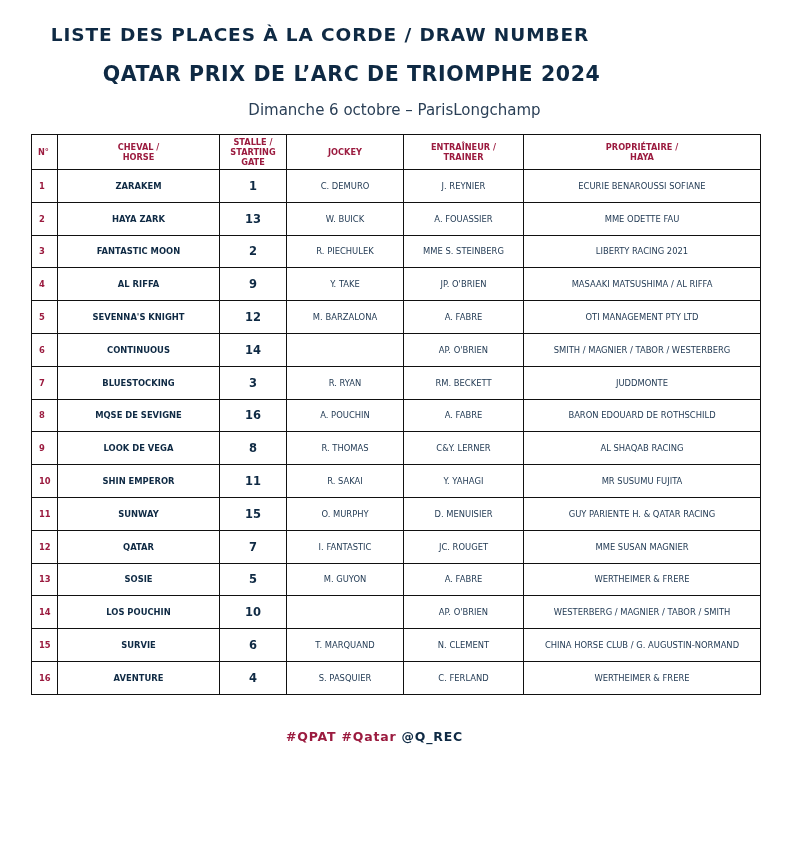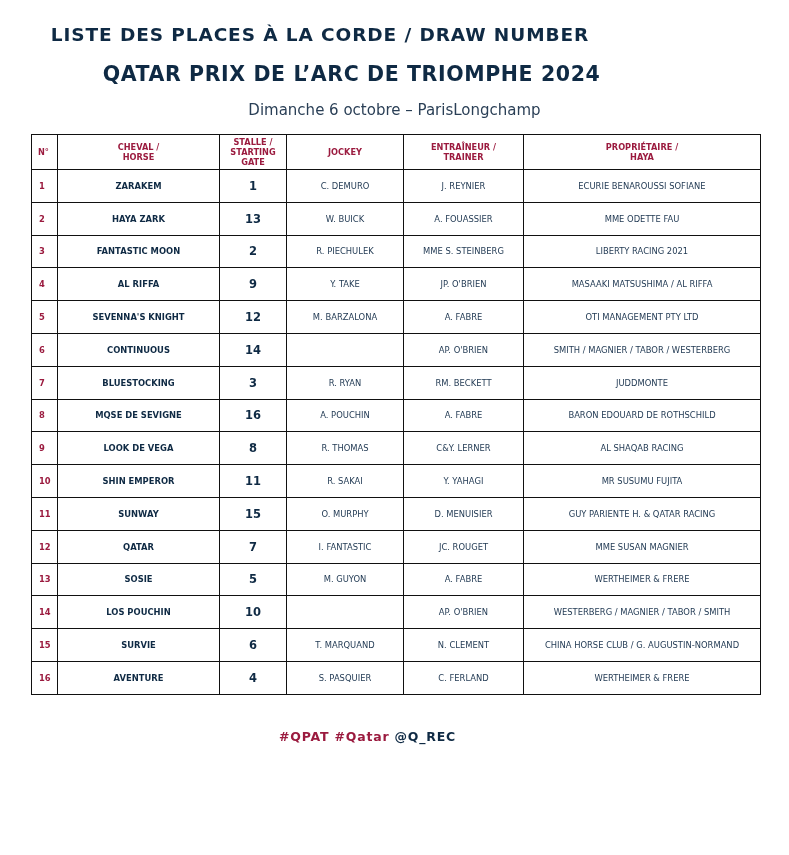--- a/index.html
+++ b/index.html
@@ -96,21 +96,21 @@
     color: #0f2a44 !important;
   }
   td.gate {
     font-weight: bold;
     font-size: 11.5px !important;
     color: #0f2a44 !important;
   }
   .footer {
     position: absolute;
     top: 729px;
-    left: 1px;
+    left: 8px;
     width: 733px;
     text-align: center;
     font-size: 12.5px;
     font-weight: bold;
     letter-spacing: 0.8px;
     font-family: "DejaVu Sans", sans-serif;
   }
   .tag-red { color: #9b1b3f; }
   .tag-blue { color: #0f2a44; }
 </style>

